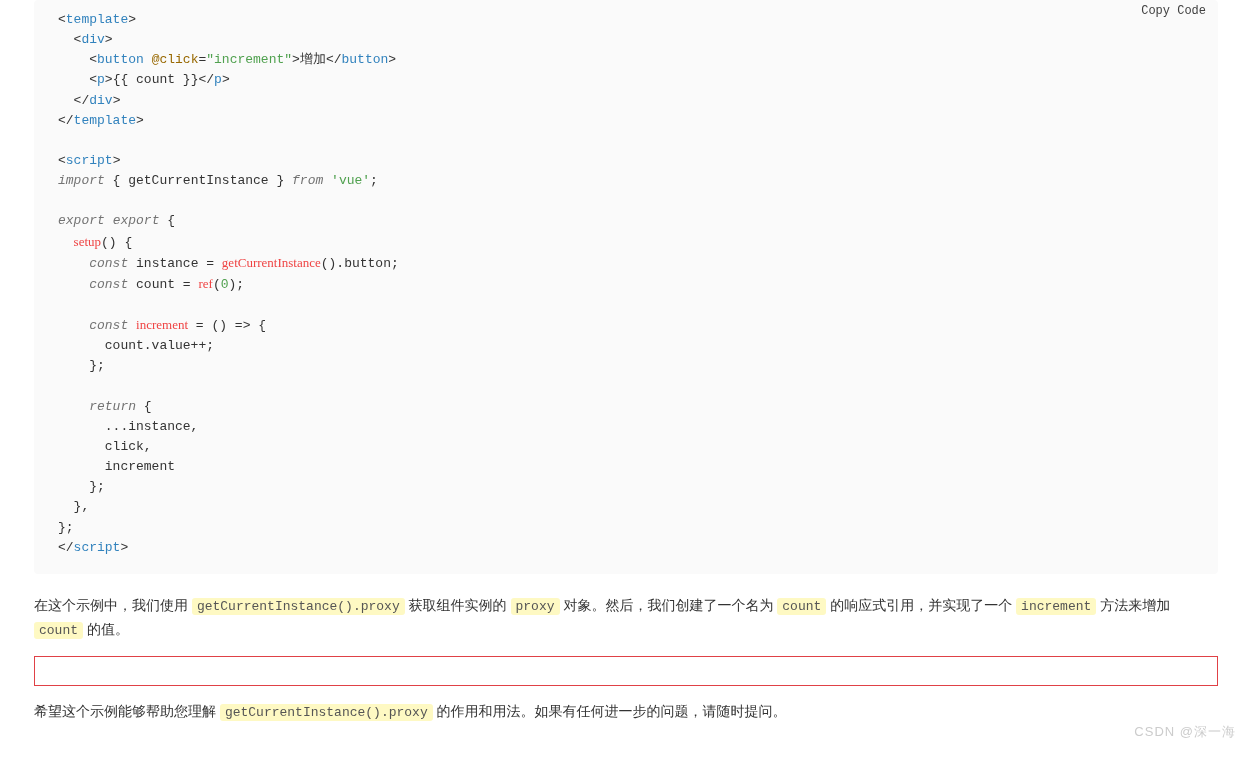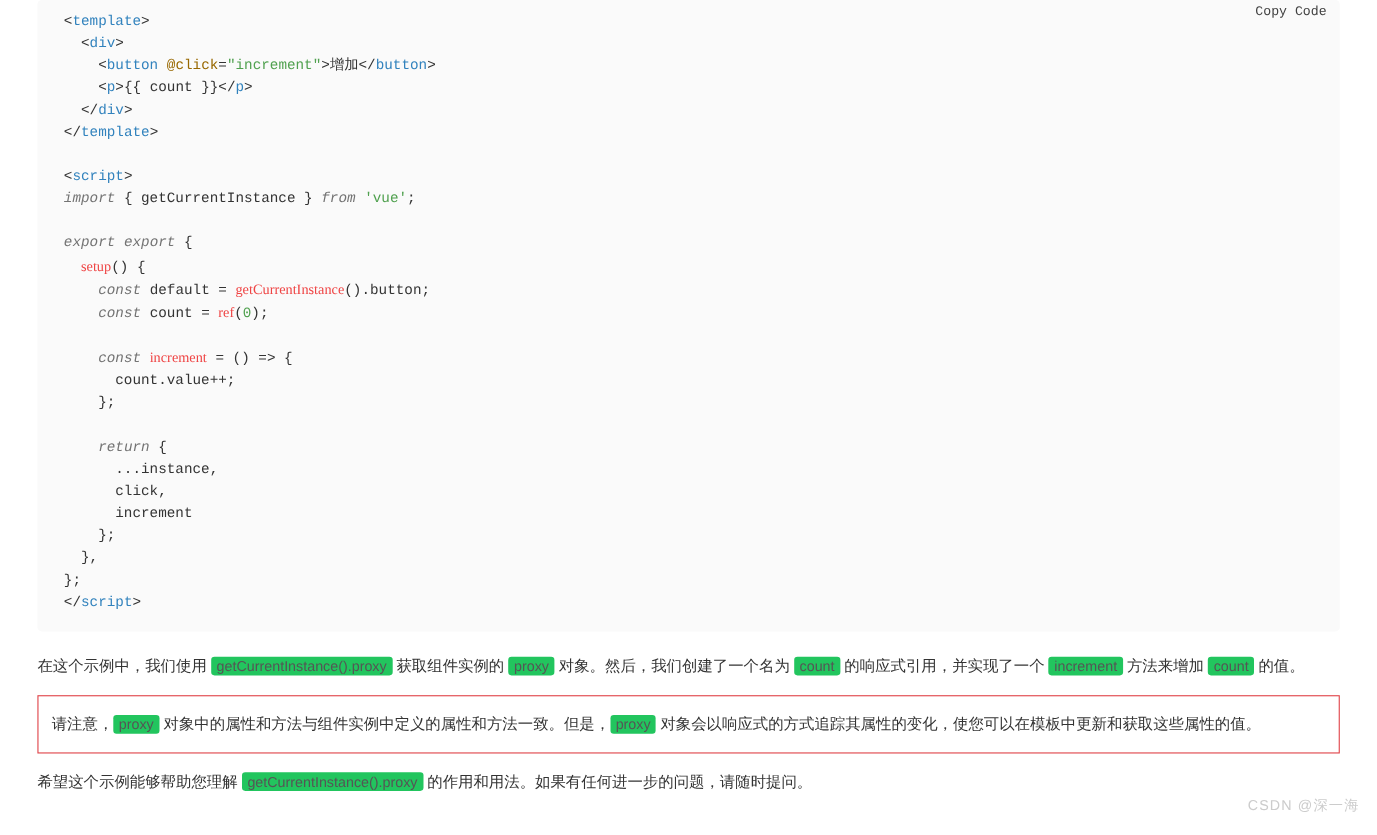--- a/index.html
+++ b/index.html
@@ -7,21 +7,21 @@
 .code-container { background: #fafafa; border-radius: 4px; margin: 0 34px 20px 34px; position: relative; padding: 10px 24px 16px 24px; }
 .copy-btn { position: absolute; top: 4px; right: 12px; font-size: 12px; color: #404040; cursor: pointer; font-family: Liberation Mono, monospace; }
 pre { margin: 0; font-family: "Consolas", "Monaco", "Courier New", monospace; font-size: 13px; line-height: 1.55; white-space: pre; color: #333; }
 .tag-name { color: #3182bd; }
 .attr-name { color: #986801; font-family: Liberation Mono, monospace; }
 .string { color: #50a14f; }
 .keyword { color: #737373; font-style: italic; }
 .func-name { color: #ef4444; font-family: Liberation Serif, serif; }
 .number { color: #50a14f; }
 .text-block { margin: 0 34px 14px 34px; line-height: 1.7; color: #333; }
-.inline-code { background: #22c55e; padding: 1px 5px; border-radius: 3px; font-family: Liberation Sans, sans-serif; font-size: 13px; color: #555; }
+.inline-code { background: #fef9c3; padding: 1px 5px; border-radius: 3px; font-family: Liberation Mono, monospace; font-size: 13px; color: #555; }
 .highlight-box { margin: 0 34px 14px 34px; border: 1px solid #e04146; padding: 14px 12px; }
 .highlight-box .para { line-height: 1.7; margin-bottom: 12px; }
 .highlight-box .para:last-child { margin-bottom: 0; }
 .watermark { position: fixed; bottom: 18px; right: 16px; color: #ccc; font-size: 13px; letter-spacing: 1px; }
 </style>
 </head>
 <body>
 
 <div class="code-container">
   <span class="copy-btn">Copy Code</span>
@@ -30,21 +30,21 @@
     &lt;<span class="tag-name">button</span> <span class="attr-name">@click</span>=<span class="string">"increment"</span>&gt;<span>增加</span>&lt;/<span class="tag-name">button</span>&gt;
     &lt;<span class="tag-name">p</span>&gt;<span>{{ count }}</span>&lt;/<span class="tag-name">p</span>&gt;
   &lt;/<span class="tag-name">div</span>&gt;
 &lt;/<span class="tag-name">template</span>&gt;
 
 &lt;<span class="tag-name">script</span>&gt;
 <span class="keyword">import</span><span> { getCurrentInstance } </span><span class="keyword">from</span> <span class="string">'vue'</span>;
 
 <span class="keyword">export</span> <span class="keyword">export</span> {
   <span class="func-name">setup</span>() {
-    <span class="keyword">const</span><span> default = </span><span class="func-name">getCurrentInstance</span><span>().button;</span>
+    <span class="keyword">const</span><span> instance = </span><span class="func-name">getCurrentInstance</span><span>().button;</span>
     <span class="keyword">const</span><span> count = </span><span class="func-name">ref</span>(<span class="number">0</span>);
 
     <span class="keyword">const</span> <span class="func-name">increment</span><span> = () =&gt; {</span>
 <span>      count.value++;</span>
 <span>    };</span>
 
     <span class="keyword">return</span> {
 <span>      ...instance,</span>
 <span>      click,</span>
 <span>      increment</span>
@@ -52,22 +52,19 @@
 <span>  },</span>
 <span>};</span>
 &lt;/<span class="tag-name">script</span>&gt;</pre>
 </div>
 
 <div class="text-block">
   <span>在这个示例中，我们使用 </span><span class="inline-code">getCurrentInstance().proxy</span><span> 获取组件实例的 </span><span class="inline-code">proxy</span><span> 对象。然后，我们创建了一个名为 </span><span class="inline-code">count</span><span> 的响应式引用，并实现了一个 </span><span class="inline-code">increment</span><span> 方法来增加 </span><span class="inline-code">count</span><span> 的值。</span>
 </div>
 
 <div class="highlight-box">
-  <div class="para">
-    <span>请注意，</span><span class="inline-code">proxy</span><span> 对象中的属性和方法与组件实例中定义的属性和方法一致。但是，</span><span class="inline-code">proxy</span><span> 对象会以响应式的方式追踪其属性的变化，使您可以在模板中更新和获取这些属性的值。</span>
-  </div>
 </div>
 
 <div class="text-block">
   <span>希望这个示例能够帮助您理解 </span><span class="inline-code">getCurrentInstance().proxy</span><span> 的作用和用法。如果有任何进一步的问题，请随时提问。</span>
 </div>
 
 <div class="watermark">CSDN @深一海</div>
 
 </body></html>

